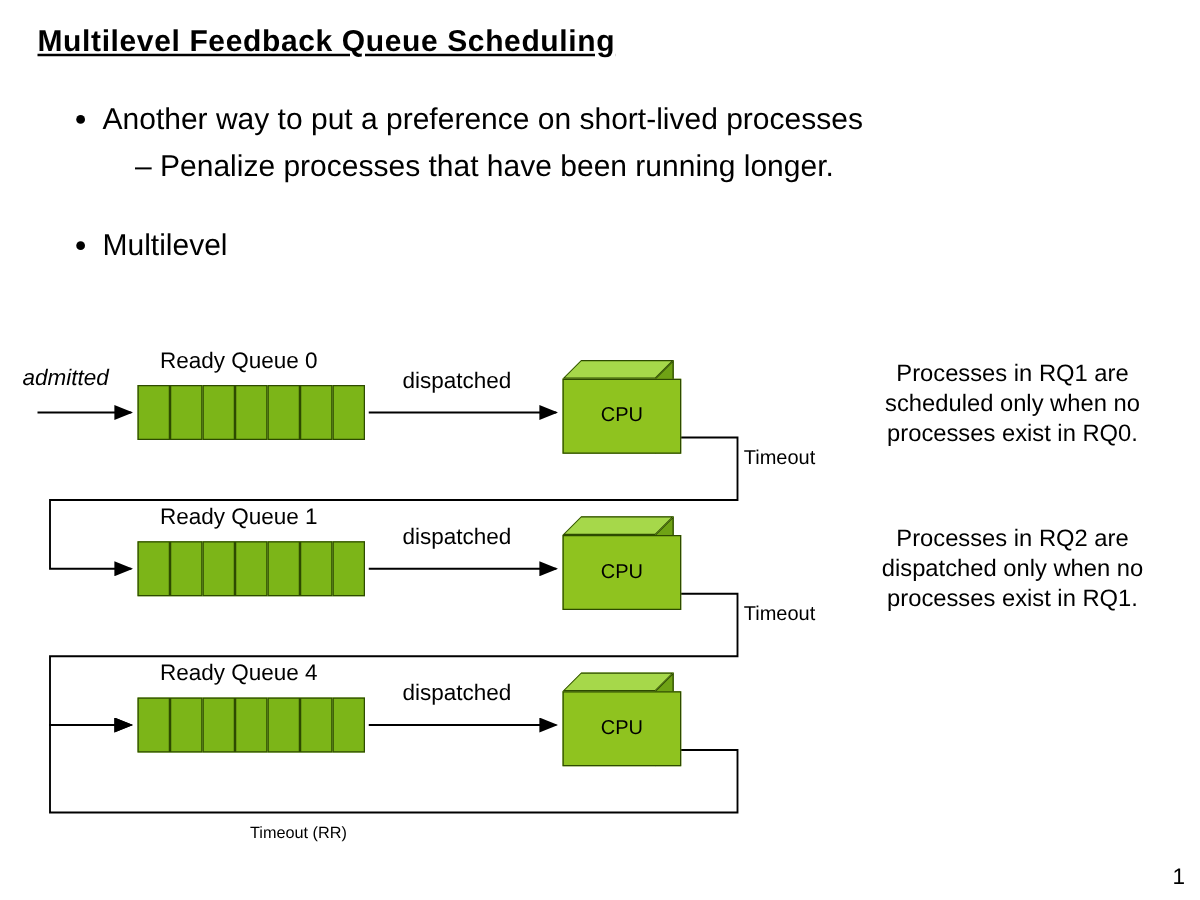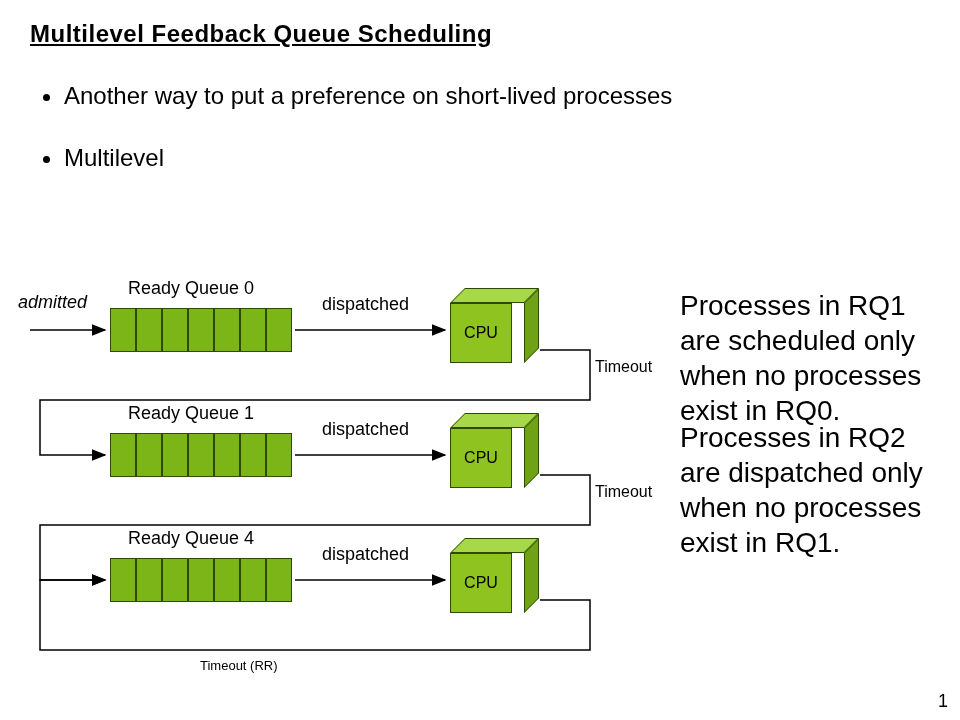--- a/index.html
+++ b/index.html
@@ -37,20 +37,21 @@
   }
   .bullets ul ul {
     list-style-type: none;
     padding-left: 26px;
   }
   .bullets .dash::before {
     content: "– ";
   }
   .bullets li {
     margin-bottom: 6px;
+    margin-left: 18px;
   }
   .bullets .spacer {
     height: 18px;
     list-style: none;
   }
   .diagram {
     position: absolute;
     left: 0;
     top: 270px;
     width: 960px;
@@ -79,21 +80,21 @@
     height: 75px;
   }
   .cpu-top, .cpu-side, .cpu-front {
     position: absolute;
     border: 1px solid #2d4a00;
     box-sizing: border-box;
   }
   .cpu-front {
     left: 0;
     top: 15px;
-    width: 62px;
+    width: 95px;
     height: 60px;
     background: #8fc31f;
     display: flex;
     align-items: center;
     justify-content: center;
     font-size: 16px;
   }
   .cpu-top {
     left: 0;
     top: 0;
@@ -114,39 +115,43 @@
   }
   svg.arrows {
     position: absolute;
     left: 0;
     top: 0;
     width: 960px;
     height: 420px;
   }
   .side-text {
     position: absolute;
-    font-size: 28px;
+    font-size: 19px;
     line-height: 1.25;
     width: 260px;
+    text-align: center;
   }
   .page-num {
     position: absolute;
     right: 12px;
     bottom: 8px;
     font-size: 18px;
   }
 </style>
 </head>
 <body>
 
 <div class="slide-title">Multilevel Feedback Queue Scheduling</div>
 
 <div class="bullets">
   <ul>
     <li>Another way to put a preference on short-lived processes</li>
+    <ul>
+      <li class="dash">Penalize processes that have been running longer.</li>
+    </ul>
     <li class="spacer"></li>
     <li>Multilevel</li>
   </ul>
 </div>
 
 <div class="diagram">
   <svg class="arrows">
     <defs>
       <marker id="ah" markerWidth="10" markerHeight="8" refX="9" refY="4" orient="auto">
         <path d="M0,0 L10,4 L0,8 Z" fill="#000"></path>

